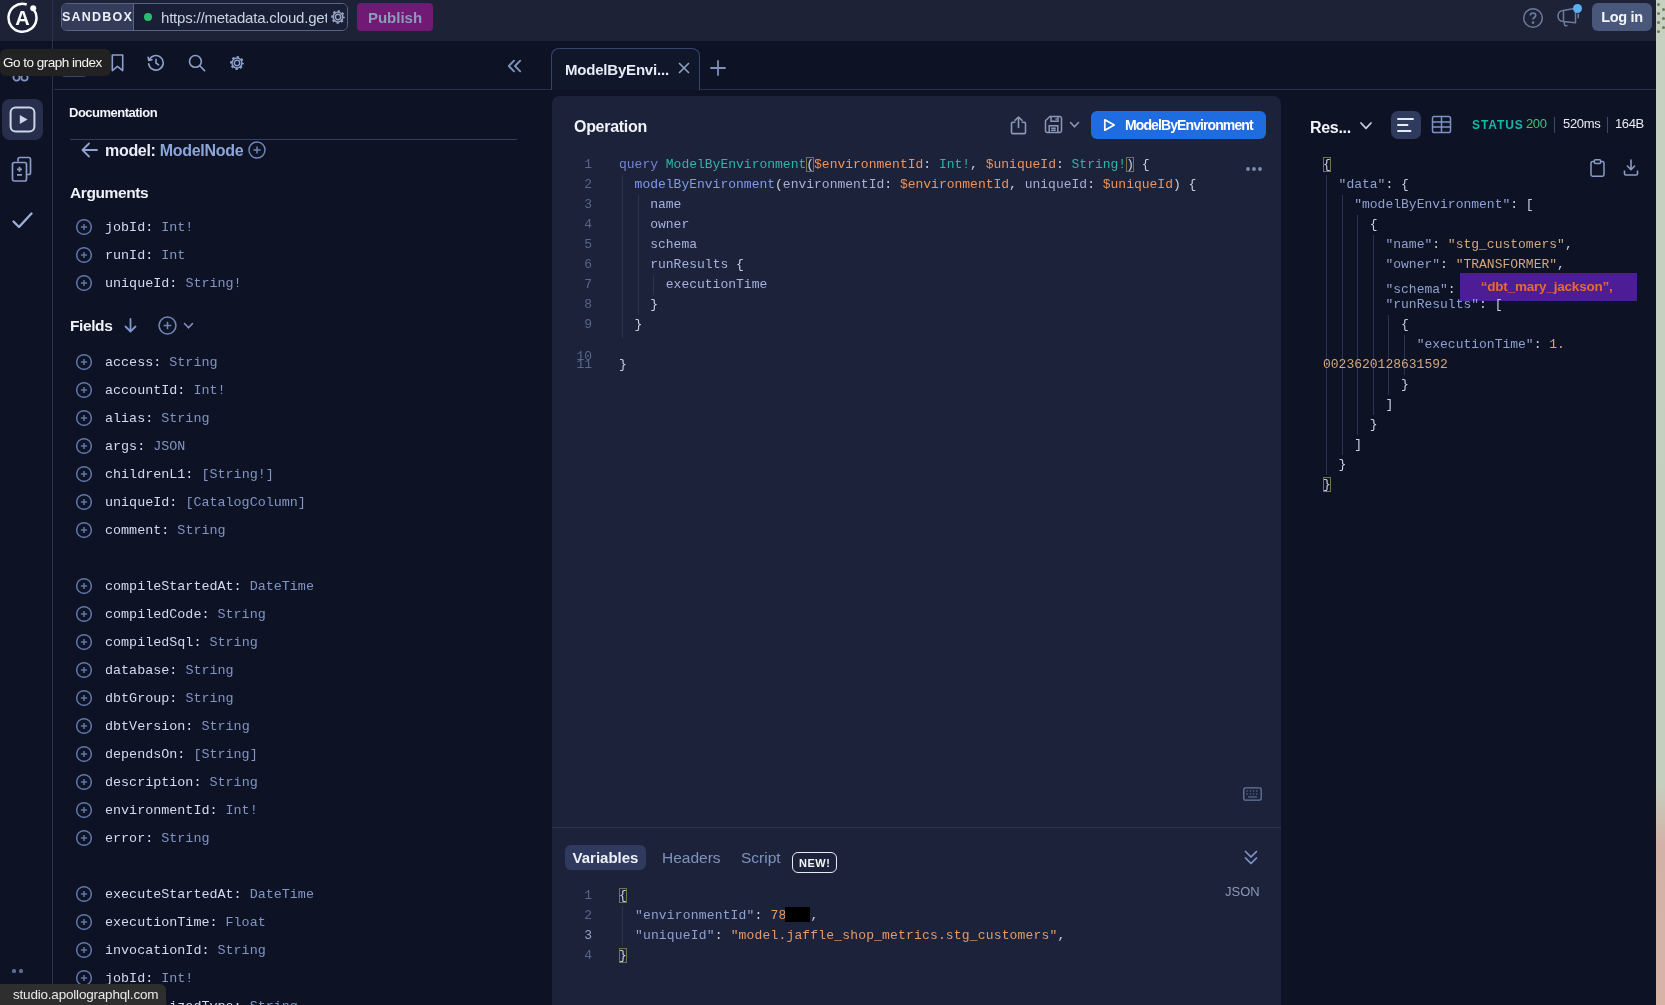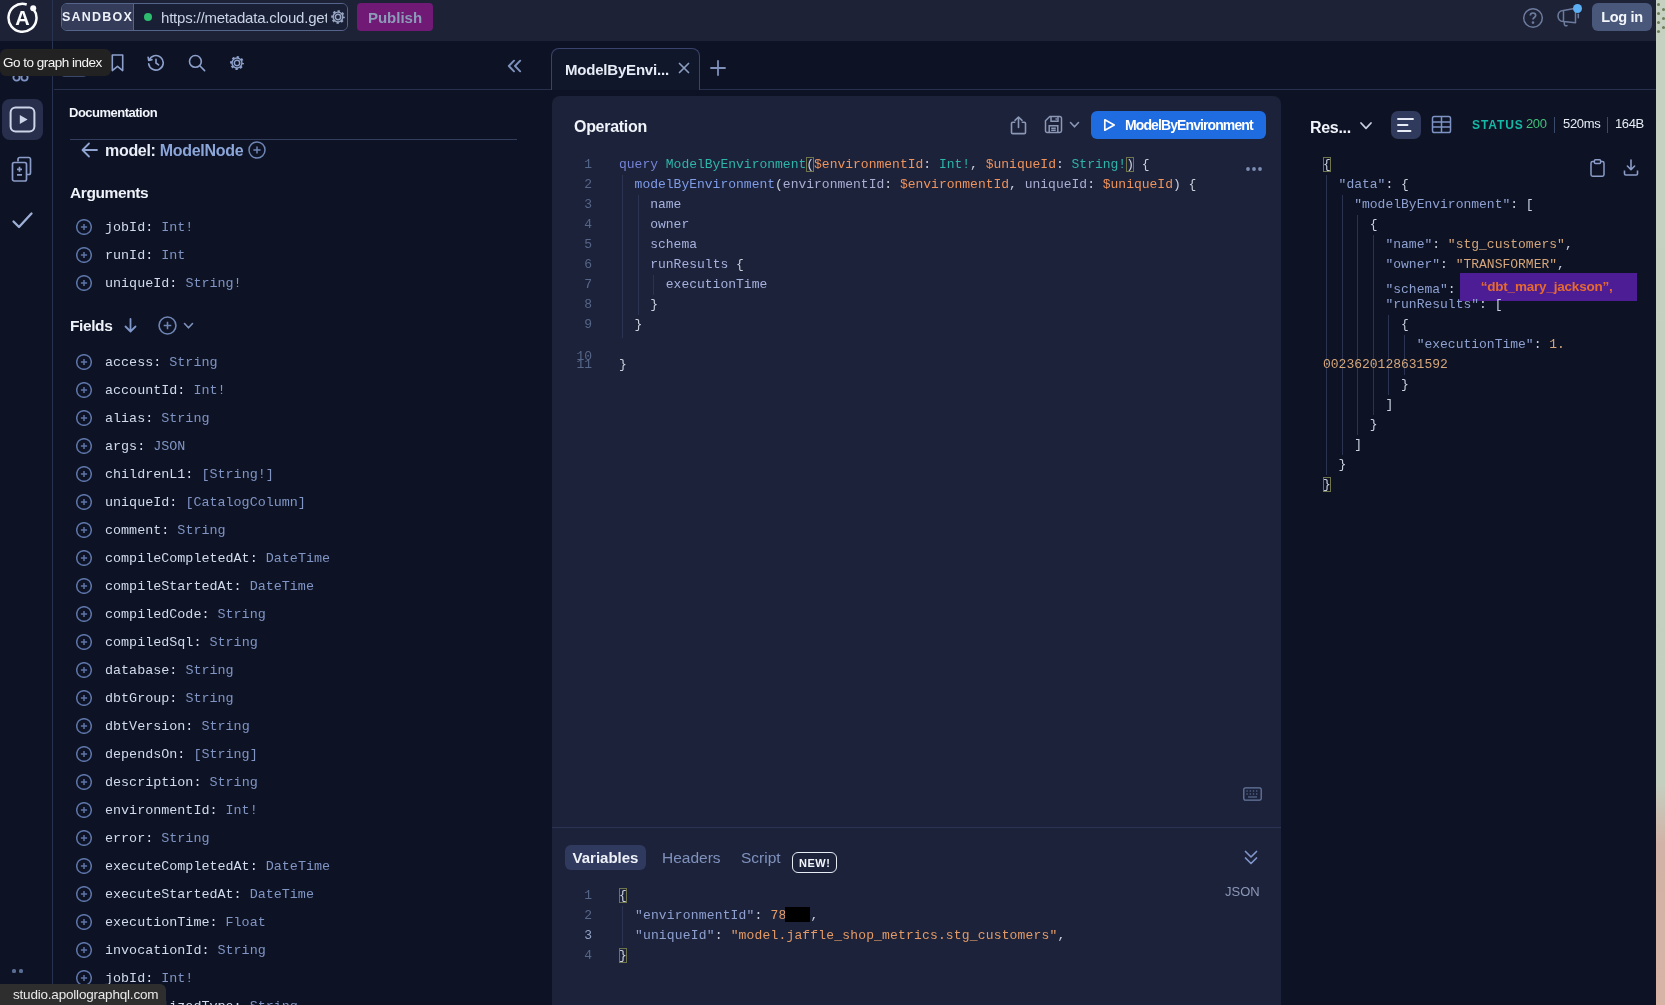--- a/index.html
+++ b/index.html
@@ -201,27 +201,20 @@
       </svg>
       <span class="txt"><span class="fn">uniqueId:</span> <span class="ft">[CatalogColumn]</span></span>
     </div>
 <div class="docrow" style="top:516px;">
       <svg width="16" height="16" viewBox="0 0 16 16" fill="none" stroke="#5d74a8" stroke-width="1.5">
         <circle cx="8" cy="8" r="7.3"></circle>
         <path d="M8 4.9v6.2M4.9 8h6.2"></path>
       </svg>
       <span class="txt"><span class="fn">comment:</span> <span class="ft">String</span></span>
     </div>
-<div class="docrow" style="top:544px;">
-      <svg width="16" height="16" viewBox="0 0 16 16" fill="none" stroke="#5d74a8" stroke-width="1.5">
-        <circle cx="8" cy="8" r="7.3"></circle>
-        <path d="M8 4.9v6.2M4.9 8h6.2"></path>
-      </svg>
-      <span class="txt"><span class="fn">compileCompletedAt:</span> <span class="ft">DateTime</span></span>
-    </div>
 <div class="docrow" style="top:572px;">
       <svg width="16" height="16" viewBox="0 0 16 16" fill="none" stroke="#5d74a8" stroke-width="1.5">
         <circle cx="8" cy="8" r="7.3"></circle>
         <path d="M8 4.9v6.2M4.9 8h6.2"></path>
       </svg>
       <span class="txt"><span class="fn">compileStartedAt:</span> <span class="ft">DateTime</span></span>
     </div>
 <div class="docrow" style="top:600px;">
       <svg width="16" height="16" viewBox="0 0 16 16" fill="none" stroke="#5d74a8" stroke-width="1.5">
         <circle cx="8" cy="8" r="7.3"></circle>
@@ -277,27 +270,20 @@
         <path d="M8 4.9v6.2M4.9 8h6.2"></path>
       </svg>
       <span class="txt"><span class="fn">environmentId:</span> <span class="ft">Int!</span></span>
     </div>
 <div class="docrow" style="top:824px;">
       <svg width="16" height="16" viewBox="0 0 16 16" fill="none" stroke="#5d74a8" stroke-width="1.5">
         <circle cx="8" cy="8" r="7.3"></circle>
         <path d="M8 4.9v6.2M4.9 8h6.2"></path>
       </svg>
       <span class="txt"><span class="fn">error:</span> <span class="ft">String</span></span>
-    </div>
-<div class="docrow" style="top:852px;">
-      <svg width="16" height="16" viewBox="0 0 16 16" fill="none" stroke="#5d74a8" stroke-width="1.5">
-        <circle cx="8" cy="8" r="7.3"></circle>
-        <path d="M8 4.9v6.2M4.9 8h6.2"></path>
-      </svg>
-      <span class="txt"><span class="fn">executeCompletedAt:</span> <span class="ft">DateTime</span></span>
     </div>
 <div class="docrow" style="top:880px;">
       <svg width="16" height="16" viewBox="0 0 16 16" fill="none" stroke="#5d74a8" stroke-width="1.5">
         <circle cx="8" cy="8" r="7.3"></circle>
         <path d="M8 4.9v6.2M4.9 8h6.2"></path>
       </svg>
       <span class="txt"><span class="fn">executeStartedAt:</span> <span class="ft">DateTime</span></span>
     </div>
 <div class="docrow" style="top:908px;">
       <svg width="16" height="16" viewBox="0 0 16 16" fill="none" stroke="#5d74a8" stroke-width="1.5">

